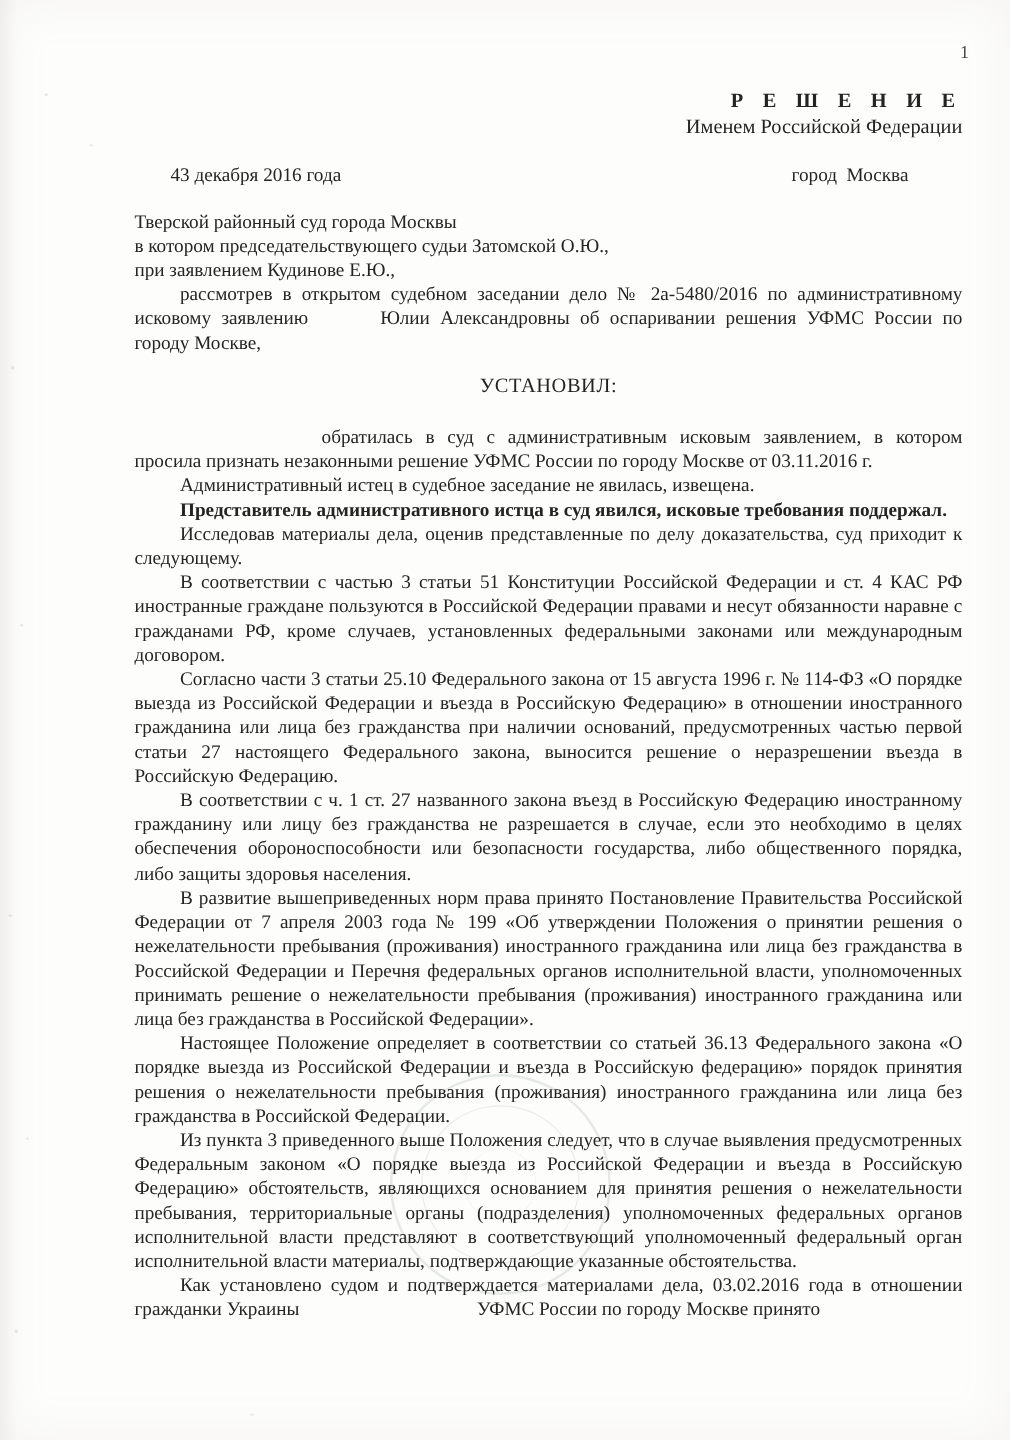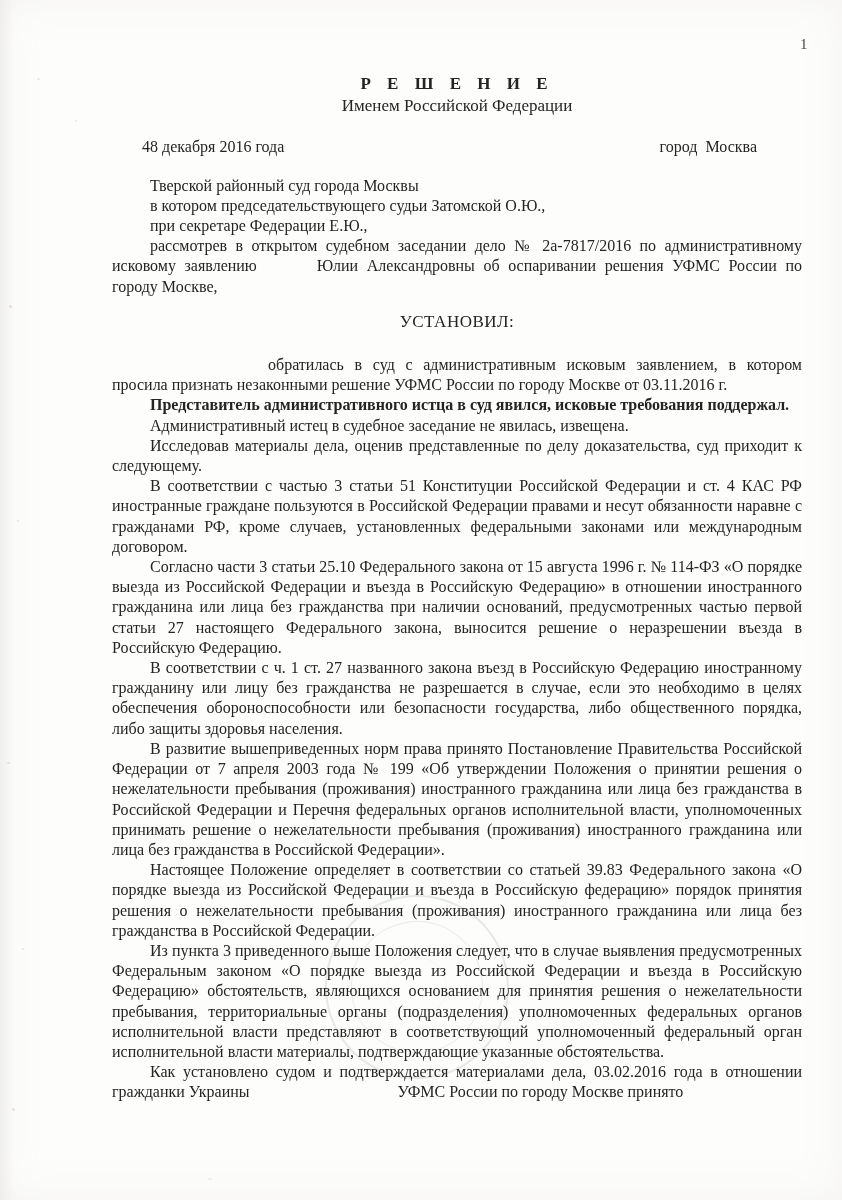--- a/index.html
+++ b/index.html
@@ -21,32 +21,32 @@
   }
   .page-number{
     position:absolute;top:36px;left:800px;
     font-size:15px;color:#4a4a4a;
   }
   .doc{
     position:relative;
     padding:74px 40px 0 112px; 
     font-size:16px;line-height:20.2px;
   }
-  .title-block{text-align:center;}
+  .title-block{text-align:right;}
   .title{font-weight:bold;font-size:17px;letter-spacing:6px;}
   .subtitle{font-weight:normal;font-size:17px;margin-top:2px;}
   .dateline{
     display:flex;justify-content:space-between;
     margin-top:21px;
   }
   .dateline .date{margin-left:30px;}
   .dateline .city{margin-right:45px;word-spacing:4px;text-align:center;}
   .intro{margin-top:18px;}
   .intro p{margin:0;}
-  .intro .court-line{margin-left:38px;}
+  .intro .court-line{}
   .case-line{
     text-indent:38px;text-align:justify;
   }
   .heading{
     text-align:center;font-weight:normal;font-size:17px;
     letter-spacing:0.5px;
     margin-top:15px;
   }
   .body-block{margin-top:23px;}
   .para{
@@ -110,41 +110,41 @@
   <div class="speck s8"></div>
 
   <div class="doc">
 
     <div class="title-block">
       <div class="title">Р Е Ш Е Н И Е</div>
       <div class="subtitle">Именем Российской Федерации</div>
     </div>
 
     <div class="dateline">
-      <span class="date">48 декабря 2016 года</span>
+      <span class="date">43 декабря 2016 года</span>
       <span class="city">город  Москва</span>
     </div>
 
     <div class="intro">
       <p class="court-line">Тверской районный суд города Москвы</p>
       <p class="court-line">в котором председательствующего судьи Затомской О.Ю.,</p>
-      <p class="court-line">при секретаре Федерации Е.Ю.,</p>
-      <p class="case-line"><span>рассмотрев в открытом судебном заседании дело № 2а-7817/2016 по административному исковому заявлению</span><span class="gap mid-gap"></span><span>Юлии Александровны об оспаривании решения УФМС России по городу Москве,</span></p>
+      <p class="court-line">при заявлением Кудинове Е.Ю.,</p>
+      <p class="case-line"><span>рассмотрев в открытом судебном заседании дело № 2а-5480/2016 по административному исковому заявлению</span><span class="gap mid-gap"></span><span>Юлии Александровны об оспаривании решения УФМС России по городу Москве,</span></p>
     </div>
 
     <div class="heading">УСТАНОВИЛ:</div>
 
     <div class="body-block">
       <p class="para"><span class="gap lead-gap"></span><span>обратилась в суд с административным исковым заявлением, в котором просила признать незаконными решение УФМС России по городу Москве от 03.11.2016 г.</span></p>
+      <p class="para">Административный истец в судебное заседание не явилась, извещена.</p>
       <p class="para bold">Представитель административного истца в суд явился, исковые требования поддержал.</p>
-      <p class="para">Административный истец в судебное заседание не явилась, извещена.</p>
       <p class="para">Исследовав материалы дела, оценив представленные по делу доказательства, суд приходит к следующему.</p>
       <p class="para">В соответствии с частью 3 статьи 51 Конституции Российской Федерации и ст. 4 КАС РФ иностранные граждане пользуются в Российской Федерации правами и несут обязанности наравне с гражданами РФ, кроме случаев, установленных федеральными законами или международным договором.</p>
       <p class="para">Согласно части 3 статьи 25.10 Федерального закона от 15 августа 1996 г. № 114-ФЗ «О порядке выезда из Российской Федерации и въезда в Российскую Федерацию» в отношении иностранного гражданина или лица без гражданства при наличии оснований, предусмотренных частью первой статьи 27 настоящего Федерального закона, выносится решение о неразрешении въезда в Российскую Федерацию.</p>
       <p class="para">В соответствии с ч. 1 ст. 27 названного закона въезд в Российскую Федерацию иностранному гражданину или лицу без гражданства не разрешается в случае, если это необходимо в целях обеспечения обороноспособности или безопасности государства, либо общественного порядка, либо защиты здоровья населения.</p>
       <p class="para">В развитие вышеприведенных норм права принято Постановление Правительства Российской Федерации от 7 апреля 2003 года № 199 «Об утверждении Положения о принятии решения о нежелательности пребывания (проживания) иностранного гражданина или лица без гражданства в Российской Федерации и Перечня федеральных органов исполнительной власти, уполномоченных принимать решение о нежелательности пребывания (проживания) иностранного гражданина или лица без гражданства в Российской Федерации».</p>
-      <p class="para">Настоящее Положение определяет в соответствии со статьей 39.83 Федерального закона «О порядке выезда из Российской Федерации и въезда в Российскую федерацию» порядок принятия решения о нежелательности пребывания (проживания) иностранного гражданина или лица без гражданства в Российской Федерации.</p>
+      <p class="para">Настоящее Положение определяет в соответствии со статьей 36.13 Федерального закона «О порядке выезда из Российской Федерации и въезда в Российскую федерацию» порядок принятия решения о нежелательности пребывания (проживания) иностранного гражданина или лица без гражданства в Российской Федерации.</p>
       <p class="para">Из пункта 3 приведенного выше Положения следует, что в случае выявления предусмотренных Федеральным законом «О порядке выезда из Российской Федерации и въезда в Российскую Федерацию» обстоятельств, являющихся основанием для принятия решения о нежелательности пребывания, территориальные органы (подразделения) уполномоченных федеральных органов исполнительной власти представляют в соответствующий уполномоченный федеральный орган исполнительной власти материалы, подтверждающие указанные обстоятельства.</p>
       <p class="para"><span>Как установлено судом и подтверждается материалами дела, 03.02.2016 года в отношении гражданки Украины</span><span class="gap wide-gap"></span><span>УФМС России по городу Москве принято</span></p>
     </div>
 
   </div>
 </div>
 
 </body></html>

